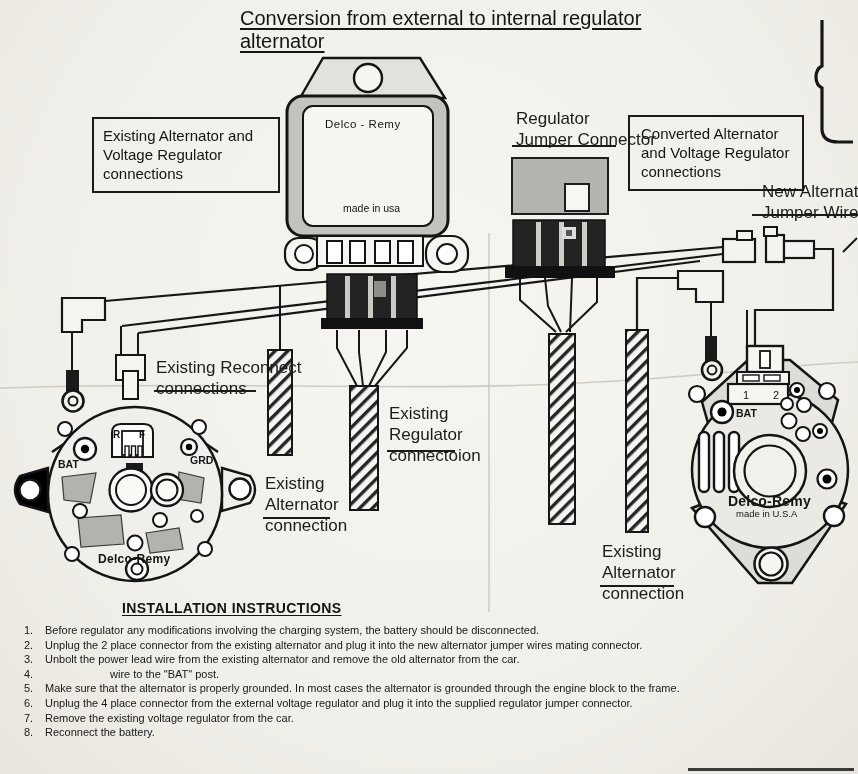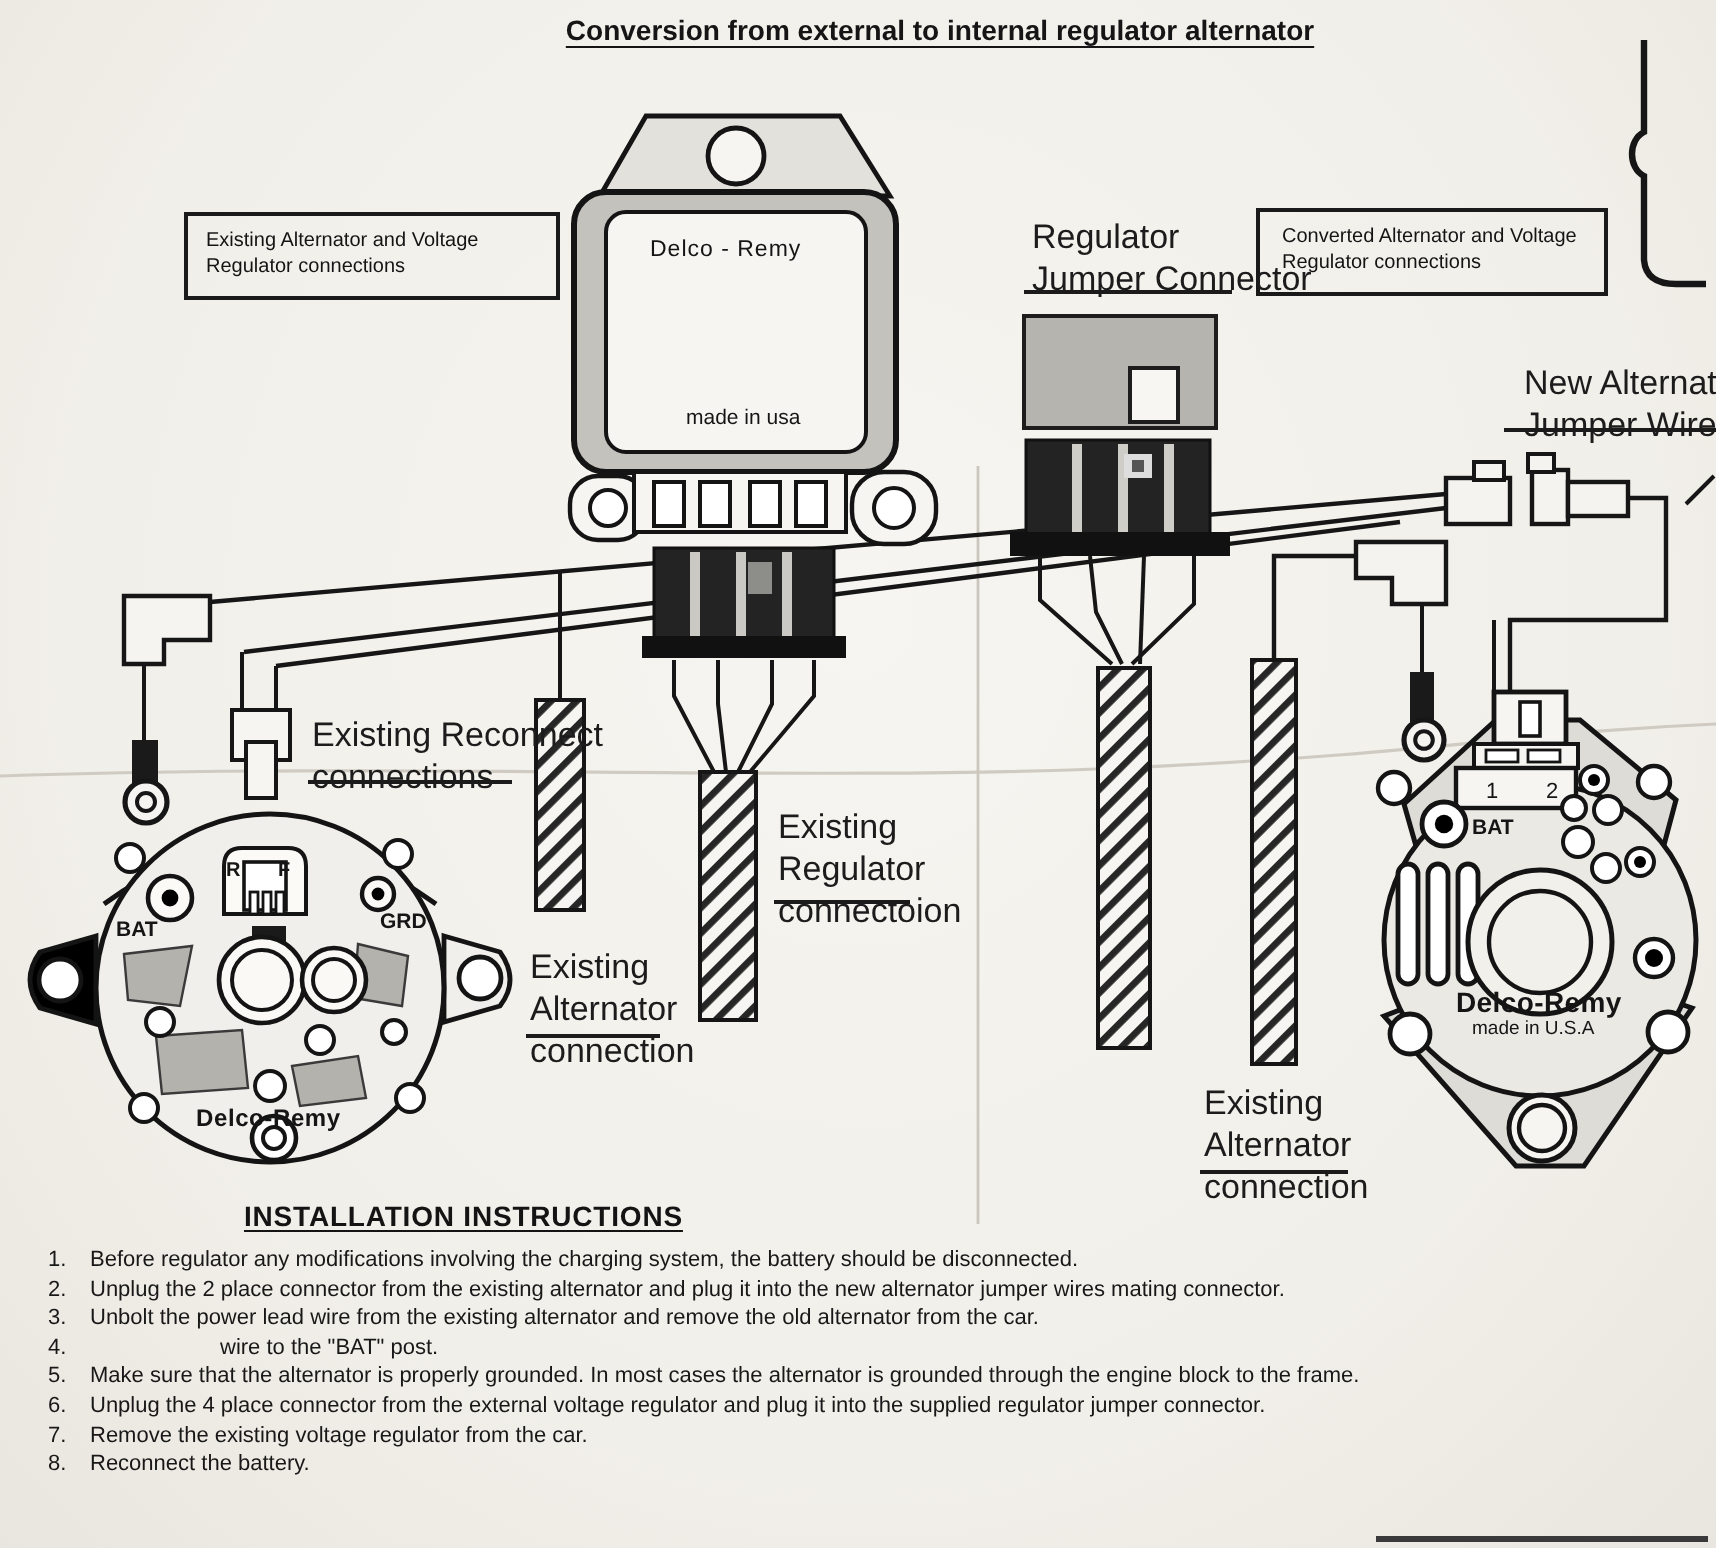--- a/index.html
+++ b/index.html
@@ -1,23 +1,23 @@
 <!DOCTYPE html>
 <html><head>
 <meta charset="utf-8">
 <style>
   html,body{margin:0;padding:0;}
   body{width:858px;height:774px;overflow:hidden;font-family:"Liberation Sans",sans-serif;}
   .sheet{position:relative;width:858px;height:774px;
     background:radial-gradient(ellipse at 50% 40%, #f7f5f1 0%, #f1efe9 65%, #e9e6df 100%);
     color:#1b1b1b;}
   .art{position:absolute;left:0;top:0;width:858px;height:774px;}
-  .title{position:absolute;left:240px;top:7px;width:460px;text-align:center;
-    font-size:14px;font-weight:bold;text-decoration:underline;text-underline-offset:3px;color:#151515;}
-  .labelbox{position:absolute;border:2px solid #1a1a1a;padding:7px 9px;font-size:10px;line-height:1.28;color:#141414;}
+  .title{position:absolute;left:240px;top:7px;width:460px;
+    font-size:20px;font-weight:normal;text-decoration:underline;text-underline-offset:3px;color:#151515;}
+  .labelbox{position:absolute;border:2px solid #1a1a1a;padding:7px 9px;font-size:15px;line-height:1.28;color:#141414;margin-top:11px;}
   .box-left{left:92px;top:106px;width:166px;}
   .box-right{left:628px;top:104px;width:152px;padding-left:11px;}
   .callout{position:absolute;font-size:17px;line-height:1.24;color:#1c1c1c;white-space:nowrap;}
   .rule{position:absolute;height:2px;background:#1b1b1b;}
   .instr-heading{position:absolute;left:122px;top:600px;font-size:14px;font-weight:bold;
     text-decoration:underline;text-underline-offset:2px;letter-spacing:.4px;color:#141414;}
   .steps{position:absolute;left:14px;top:623px;width:838px;}
   .step{position:relative;padding-left:31px;font-size:11px;line-height:14.6px;color:#181818;}
   .step-num{position:absolute;left:10px;top:0;}
   .step-text div.cont{margin-left:65px;}

